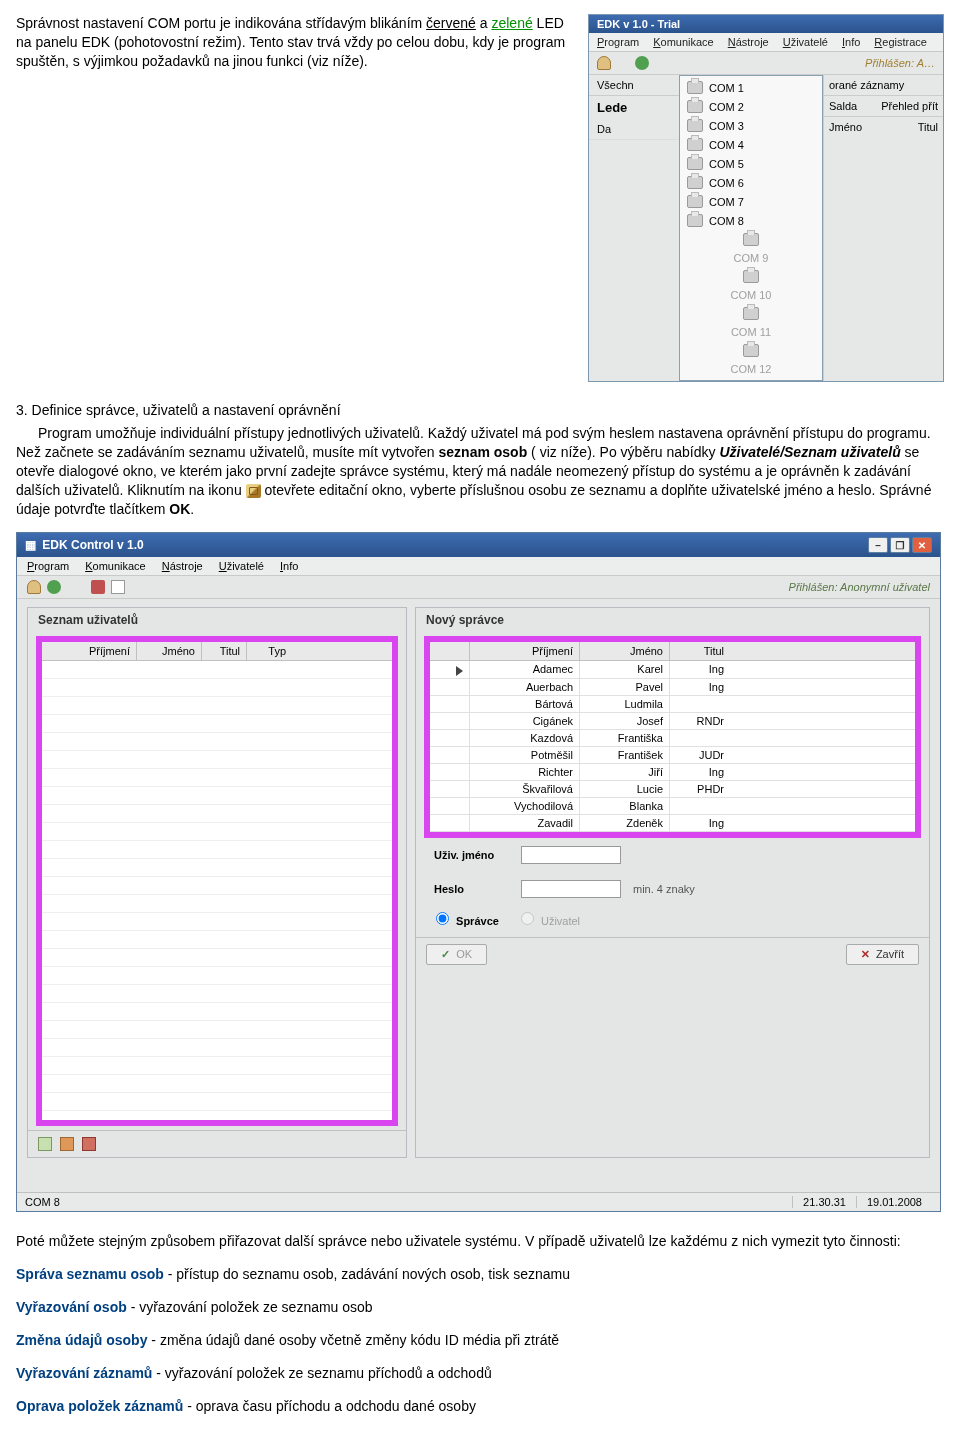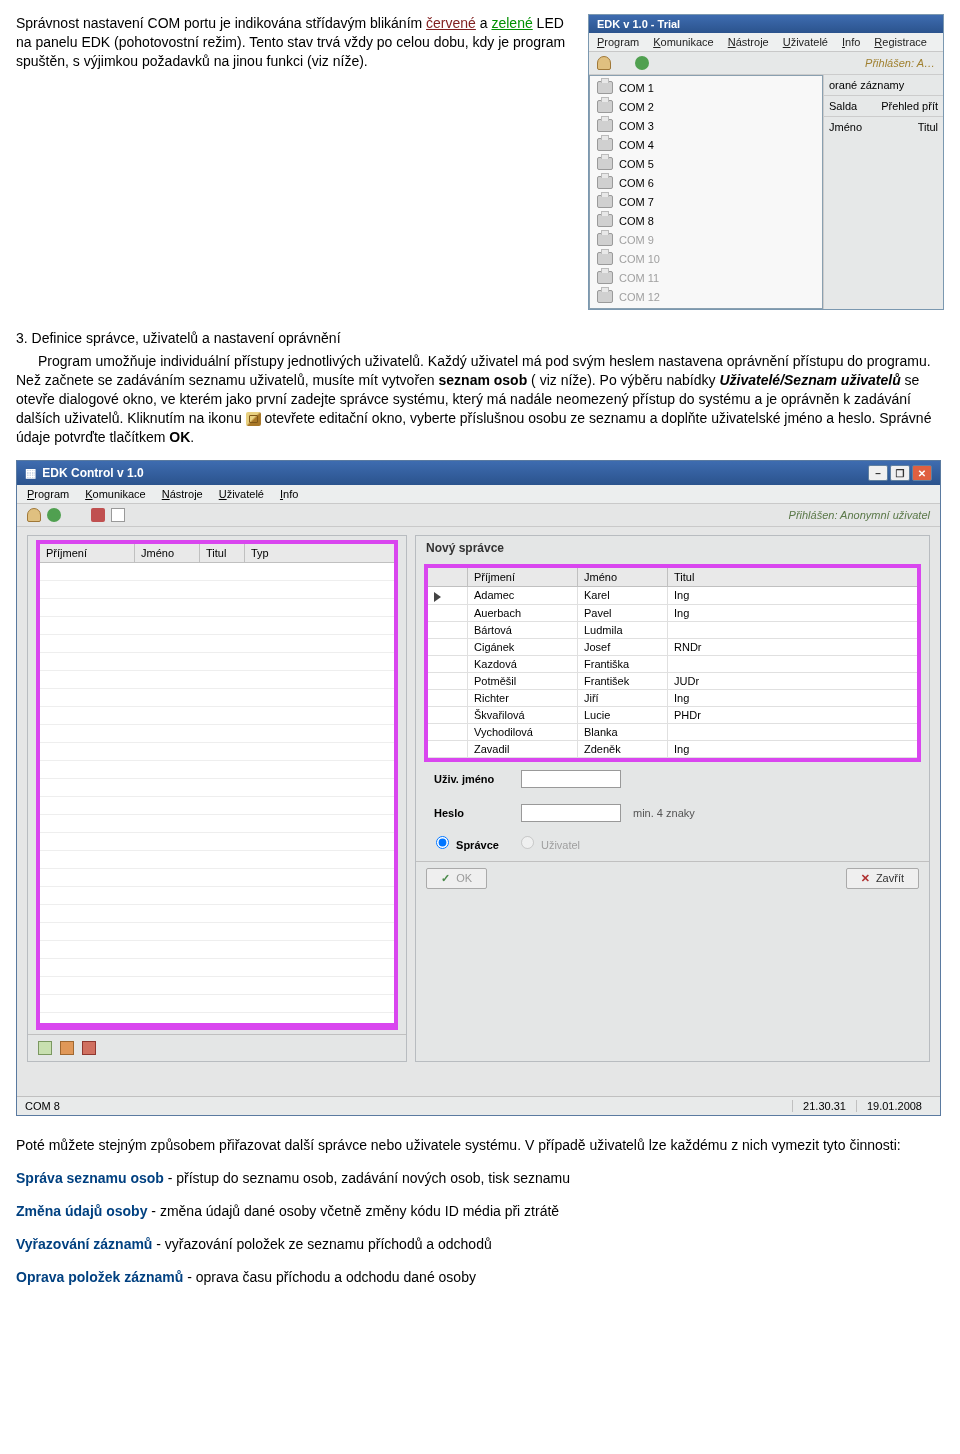--- a/index.html
+++ b/index.html
@@ -9,21 +9,21 @@
     font-family: Arial, Helvetica, sans-serif;
     font-size: 14px;
     color: #000;
     background: #fff;
     width: 960px;
   }
   .top-wrap { display: flex; gap: 10px; }
   .top-text { flex: 1; }
   .p { line-height: 1.35; margin: 0 0 14px 0; }
   .bi { font-weight: bold; font-style: italic; }
-  .red { color: #7f1d1d; text-decoration: underline; }
+  .red { color: #000000; text-decoration: underline; }
   .green { color: #009000; text-decoration: underline; }
   .h3 { font-size: 14px; font-weight: normal; margin: 20px 0 6px; }
   .blue-b { color: #004080; font-weight: bold; }
   .mono-b { font-weight: bold; }
   .edit-icn {
     display: inline-block; width: 15px; height: 14px;
     background: linear-gradient(135deg,#e8d080 45%,#a87828 55%);
     border-radius: 2px; vertical-align: middle; position: relative;
   }
   .edit-icn::after { content:""; position:absolute; inset:3px; border:1px solid #805818; border-radius:1px; }
@@ -44,21 +44,21 @@
   .tbar-sm > span > u { text-decoration: underline; }
   .icn-row { display:flex; gap:24px; padding:4px 8px; border-bottom:1px solid #ccc; align-items:center; }
   .icn-row .pr { margin-left:auto; color:#a08030; font-style:italic; }
   .body-com { display:flex; }
   .col-left { width: 90px; }
   .col-left .ve { padding: 4px 8px; border-bottom:1px solid #ccc; }
   .col-left .le { padding: 4px 8px; font-weight:bold; font-family:Arial; font-size:13px; }
   .col-left .da { padding: 4px 8px; border-bottom:1px solid #ddd; }
   .com-menu { flex:1; border:1px solid #8aa0b0; background:#f8f8f8; padding:2px; }
   .com-itm { display:flex; align-items:center; gap:6px; padding:3px 5px; }
-  .dim { color:#a0a0a0; }
+  .dim { color:#a0a0a0;flex-direction:column; }
   .printer-icn {
     width:16px; height:13px; background:#d0d0d0; border:1px solid #9a9a9a;
     border-radius:2px; position:relative;
   }
   .printer-icn::after { content:""; position:absolute; top:-4px; left:3px; right:3px; height:4px; background:#e8e8e8; border:1px solid #bbb; border-bottom:none; }
   .col-right-sm { width:120px; border-left:1px solid #ccc; }
   .col-right-sm .hdr { padding:4px 5px; border-bottom:1px solid #ccc; }
 
   
   .shot-lg {
@@ -79,21 +79,21 @@
   .tiny-tbar .log { margin-left:auto; font-style:italic; color:#5a7848; }
   .icn { width:14px; height:14px; display:inline-block; }
   .icn.user { background:#e0c080; border-radius:50% 50% 2px 2px; border:1px solid #a07838; }
   .icn.grn { background:#50a050; border-radius:50%; }
   .icn.red { background:#c05050; border-radius:2px; }
 
   .workarea { display:flex; padding:8px 10px 4px; gap:8px; }
   .panel { border:1px solid #b8bcc0; background:#e4e6e6; flex:1; }
   .panel-title { padding:5px 10px; font-weight:bold; font-size:12px; color:#333; font-family:Arial; }
   .panel-body { padding:4px 8px; }
-  .grid { border:4px solid #d946ef; background:#d946ef; }
+  .grid { border:6px solid #d946ef; background:#d946ef;text-align:right; }
   .ghead { display:flex; background:#e9e9e9; border-bottom:1px solid #c0c0c0; }
   .gcell-h { padding:3px 6px; border-right:1px solid #c0c0c0; }
   .grow { display:flex; border-bottom:1px solid #e0e0e0; background:#fff; }
   .gcell { padding:2px 6px; border-right:1px solid #e0e0e0; }
   .grid-left { height: 490px; overflow:hidden; }
   .grid-left .ghead .gcell-h:nth-child(1){width:95px}
   .grid-left .ghead .gcell-h:nth-child(2){width:65px}
   .grid-left .ghead .gcell-h:nth-child(3){width:45px}
   .grid-left .ghead .gcell-h:nth-child(4){width:45px;border-right:none}
   .grid-left .empties { height:460px; background:repeating-linear-gradient(#fff,#fff 17px,#eee 17px,#eee 18px); }
@@ -147,20 +147,25 @@
         <span><u>U</u>živatelé</span>
         <span><u>I</u>nfo</span>
         <span><u>R</u>egistrace</span>
       </div>
     <div class="icn-row">
       <span class="icn user"></span>
       <span class="icn grn"></span>
       <span class="pr">Přihlášen: A…</span>
     </div>
     <div class="body-com">
+      <div class="col-left">
+        <div class="ve">Všechn</div>
+        <div class="le">Lede</div>
+        <div class="da">Da</div>
+      </div>
       <div class="com-menu" id="com-list">
           <div class="com-itm">
             <span class="printer-icn"></span>
             <span>COM 1</span>
           </div>
           <div class="com-itm">
             <span class="printer-icn"></span>
             <span>COM 2</span>
           </div>
           <div class="com-itm">
@@ -248,20 +253,21 @@
     <span class="icn grn"></span>
     <span style="width:18px"></span>
     <span class="icn red"></span>
     <span class="icn" style="border:1px solid #999;background:#fff"></span>
     <span class="log">Přihlášen: Anonymní uživatel</span>
   </div>
 
   <div class="workarea">
 
     <div class="panel" style="flex:0 0 380px">
+      <div class="panel-title">Seznam uživatelů</div>
       <div class="panel-body">
         <div class="grid grid-left">
           <div class="ghead" id="left-head">
               <div class="gcell-h">Příjmení</div>
               <div class="gcell-h">Jméno</div>
               <div class="gcell-h">Titul</div>
               <div class="gcell-h">Typ</div>
             </div>
           <div class="empties"></div>
         </div>
@@ -378,16 +384,17 @@
   <div class="status">
     <div class="s-left">COM 8</div>
     <div class="s-cell">21.30.31</div>
     <div class="s-cell">19.01.2008</div>
   </div>
 </div>
 
 <p class="p">Poté můžete stejným způsobem přiřazovat další správce nebo uživatele systému. V případě uživatelů lze každému z nich vymezit tyto činnosti:</p>
 <div id="perm-list">
     <p class="p"><span class="blue-b">Správa seznamu osob</span><span>  - přístup do seznamu osob, zadávání nových osob, tisk seznamu</span></p>
+    <p class="p"><span class="blue-b">Vyřazování osob</span><span>  - vyřazování položek ze seznamu osob</span></p>
     <p class="p"><span class="blue-b">Změna údajů osoby</span><span>  - změna údajů dané osoby včetně změny kódu ID média při ztrátě</span></p>
     <p class="p"><span class="blue-b">Vyřazování záznamů</span><span>  - vyřazování položek ze seznamu příchodů a odchodů</span></p>
     <p class="p"><span class="blue-b">Oprava položek záznamů</span><span>  - oprava času příchodu a odchodu dané osoby</span></p>
   </div>
 
 </body></html>

